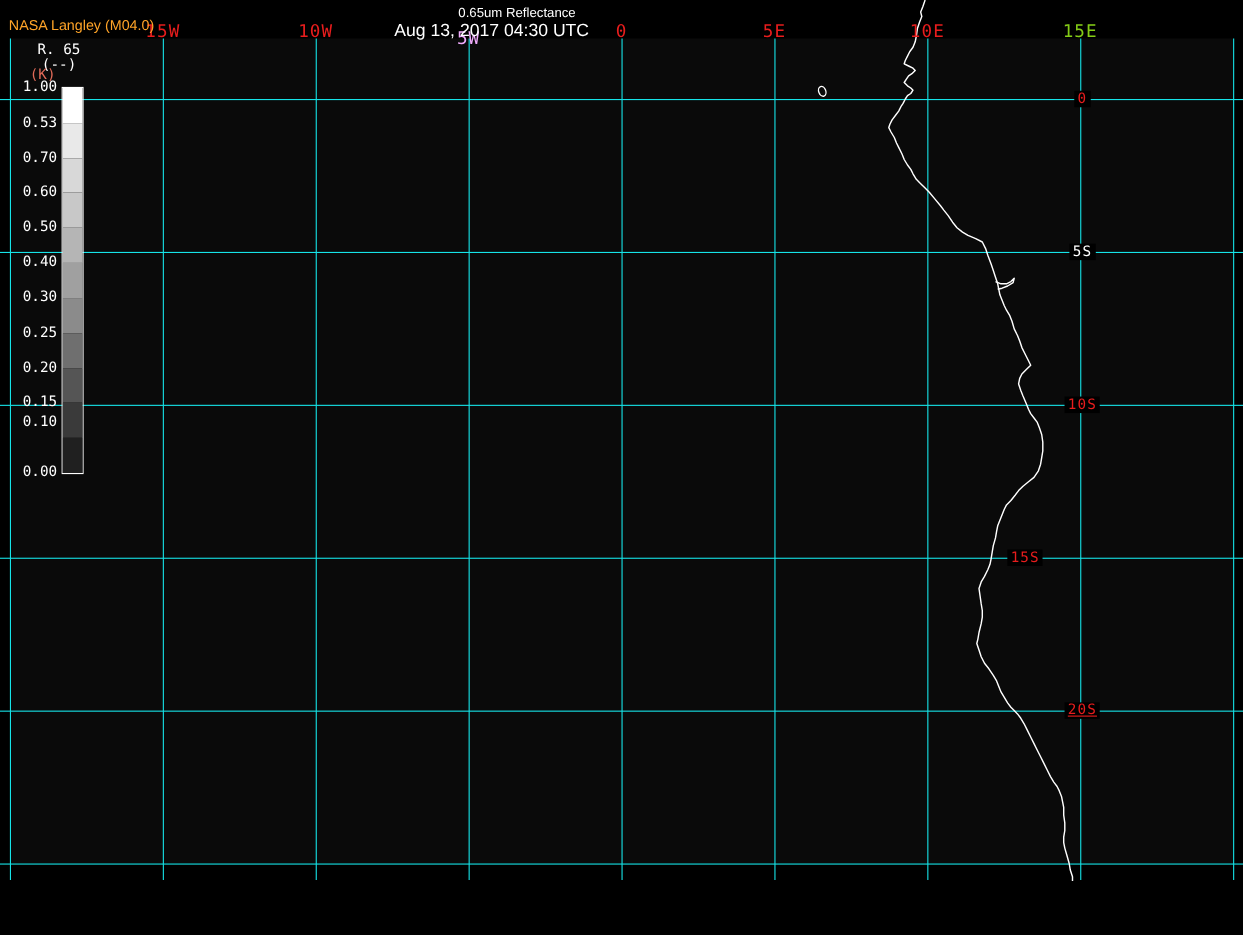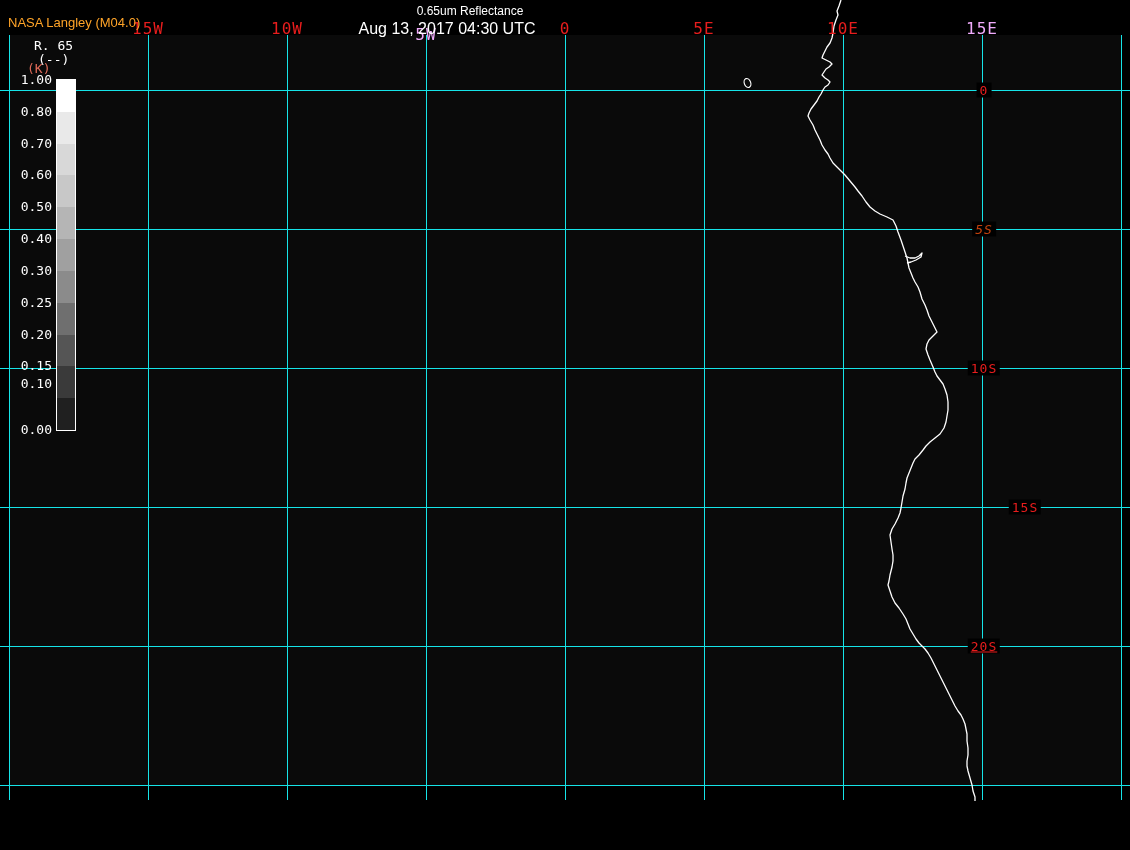--- a/index.html
+++ b/index.html
@@ -87,25 +87,25 @@
       <polyline points="905,256 910,258 915,258 919,256 922,253 921,257 916,260 911,262 907,263" fill="none" stroke="#ffffff" stroke-width="1.3" stroke-linejoin="round"></polyline>
       <ellipse cx="747.5" cy="83" rx="3.2" ry="4.6" transform="rotate(-20 747.5 83)" fill="none" stroke="#ffffff" stroke-width="1.2"></ellipse>
     </svg>
   <div id="label-layer">
       <div class="lon-label" style="left: 148px; top: 22px; color: rgb(232, 29, 29);">15W</div>
       <div class="lon-label" style="left: 287px; top: 22px; color: rgb(232, 29, 29);">10W</div>
       <div class="lon-label" style="left: 426px; top: 28px; color: #f0abfc;">5W</div>
       <div class="lon-label" style="left: 565px; top: 22px; color: rgb(232, 29, 29);">0</div>
       <div class="lon-label" style="left: 704px; top: 22px; color: rgb(232, 29, 29);">5E</div>
       <div class="lon-label" style="left: 843px; top: 22px; color: rgb(232, 29, 29);">10E</div>
-      <div class="lon-label" style="left: 982px; top: 22px; color: #f0abfc;">15E</div>
+      <div class="lon-label" style="left: 982px; top: 22px; color: #84cc16;">15E</div>
       <div class="lat-label" style="left: 984px; top: 90px; color: rgb(232, 29, 29);">0</div>
-      <div class="lat-label" style="left: 984px; top: 229px; color: #c2410c; font-style: italic;">5S</div>
+      <div class="lat-label" style="left: 984px; top: 229px; color: #ffffff;">5S</div>
       <div class="lat-label" style="left: 984px; top: 368px; color: rgb(232, 29, 29);">10S</div>
-      <div class="lat-label" style="left: 1025px; top: 507px; color: rgb(232, 29, 29);">15S</div>
+      <div class="lat-label" style="left: 932px; top: 507px; color: rgb(232, 29, 29);">15S</div>
       <div class="lat-label" style="left: 984px; top: 646px; color: rgb(232, 29, 29); text-decoration: underline;">20S</div>
     </div>
 
   <div class="header-title">0.65um Reflectance</div>
   <div class="header-subtitle">Aug 13, 2017 04:30 UTC</div>
   <div class="credit" style="color: rgb(255, 164, 40);">NASA Langley (M04.0)</div>
 
   <div class="colorbar-wrap">
     <div class="cb-title">R. 65</div>
     <div class="cb-units">(--)</div>
@@ -118,21 +118,21 @@
         <div class="cb-seg" style="background: rgb(181, 181, 181);"></div>
         <div class="cb-seg" style="background: rgb(160, 160, 160);"></div>
         <div class="cb-seg" style="background: rgb(139, 139, 139);"></div>
         <div class="cb-seg" style="background: rgb(111, 111, 111);"></div>
         <div class="cb-seg" style="background: rgb(85, 85, 85);"></div>
         <div class="cb-seg" style="background: rgb(58, 58, 58);"></div>
         <div class="cb-seg" style="background: rgb(32, 32, 32);"></div>
       </div>
     <div id="cb-ticks">
         <div class="cb-tick" style="top: 73px;">1.00</div>
-        <div class="cb-tick" style="top: 105px;">0.80</div>
+        <div class="cb-tick" style="top: 105px;">0.53</div>
         <div class="cb-tick" style="top: 137px;">0.70</div>
         <div class="cb-tick" style="top: 168px;">0.60</div>
         <div class="cb-tick" style="top: 200px;">0.50</div>
         <div class="cb-tick" style="top: 232px;">0.40</div>
         <div class="cb-tick" style="top: 264px;">0.30</div>
         <div class="cb-tick" style="top: 296px;">0.25</div>
         <div class="cb-tick" style="top: 328px;">0.20</div>
         <div class="cb-tick" style="top: 359px;">0.15</div>
         <div class="cb-tick" style="top: 377px;">0.10</div>
         <div class="cb-tick" style="top: 423px;">0.00</div>

